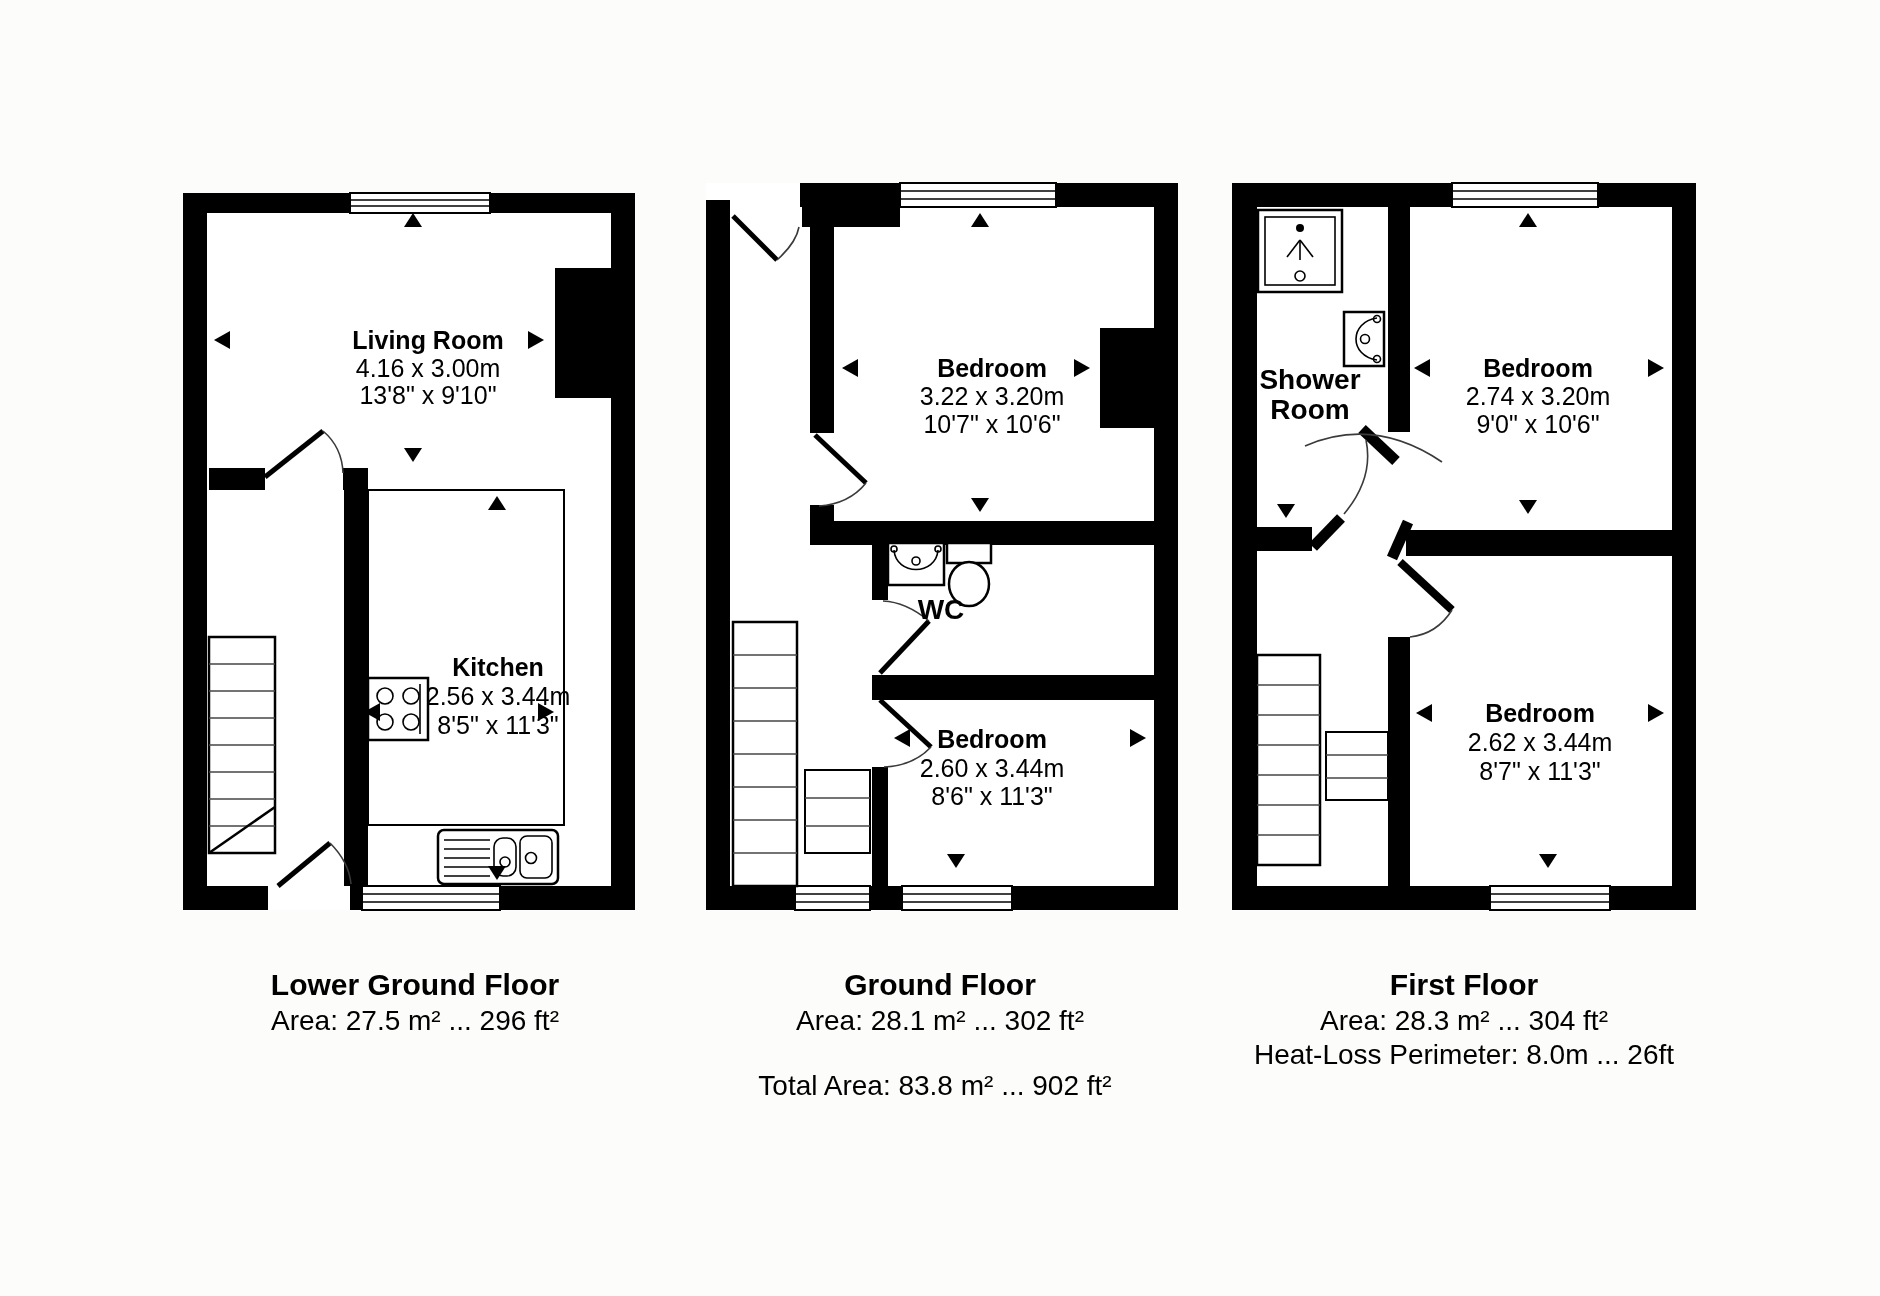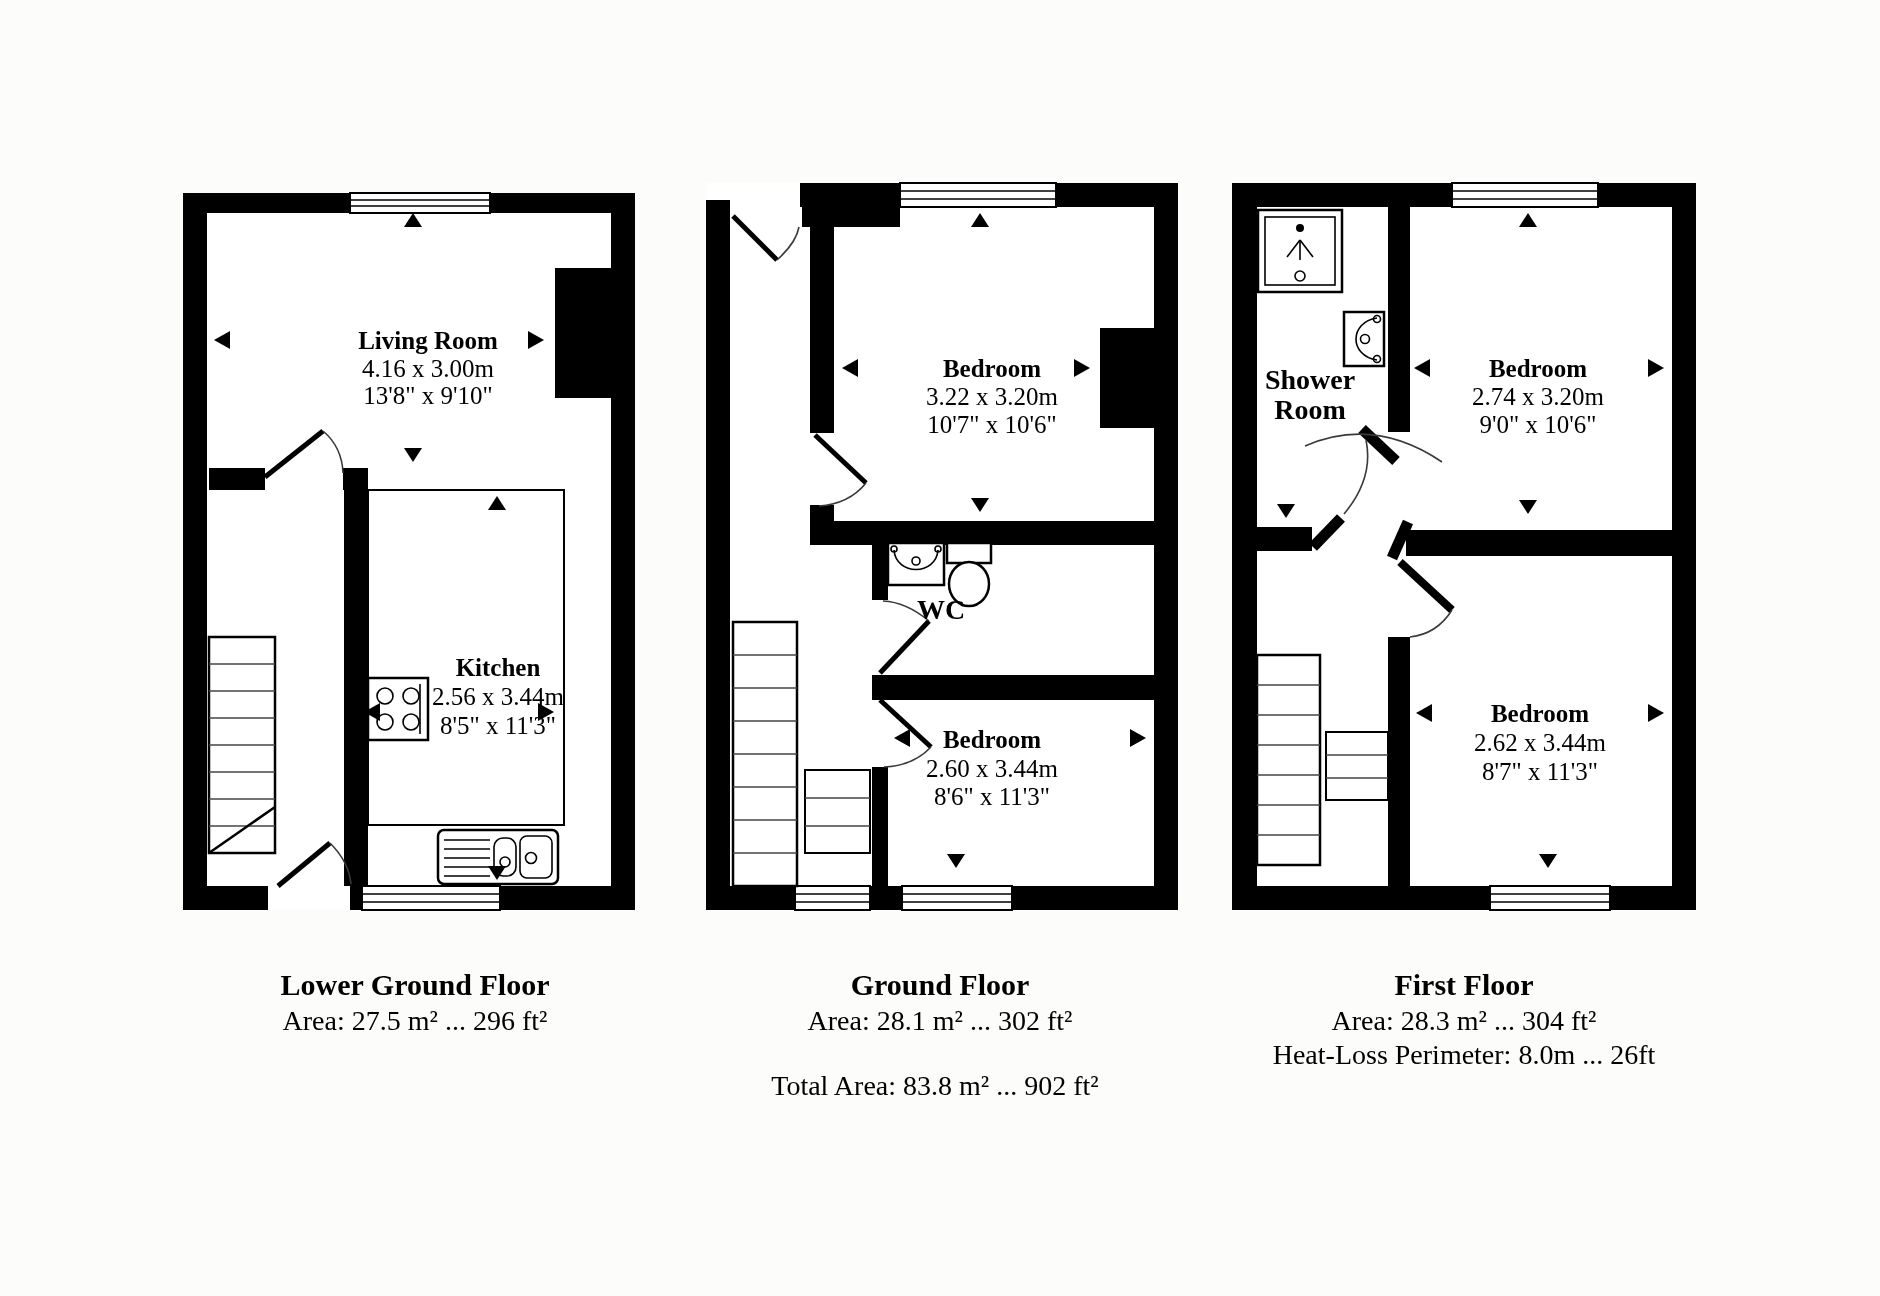--- a/index.html
+++ b/index.html
@@ -1,16 +1,16 @@
 <!DOCTYPE html>
 <html><head>
 <meta charset="utf-8">
 <style>
   html,body{margin:0;padding:0;background:#ffffff;}
-  .canvas{position:relative;width:1880px;height:1296px;background:#fcfcfb;font-family:Liberation Serif, serif;overflow:hidden;text-align:right;}
+  .canvas{position:relative;width:1880px;height:1296px;background:#fcfcfb;font-family:Liberation Sans, sans-serif;overflow:hidden;text-align:right;}
   svg{display:block;}
   .wall{fill:#000000;stroke:none;}
   .floorfill{fill:#ffffff;}
   .win{fill:#ffffff;stroke:#000000;stroke-width:2;}
   .winline{stroke:#000000;stroke-width:1.5;}
   .thin{fill:none;stroke:#000000;stroke-width:2;}
   .thick{fill:none;stroke:#000000;stroke-width:2.5;}
   .step{stroke:#444444;stroke-width:1.6;}
   .leaf{stroke:#000000;stroke-width:5;fill:none;}
   .bar{stroke:#000000;stroke-width:11;fill:none;}

